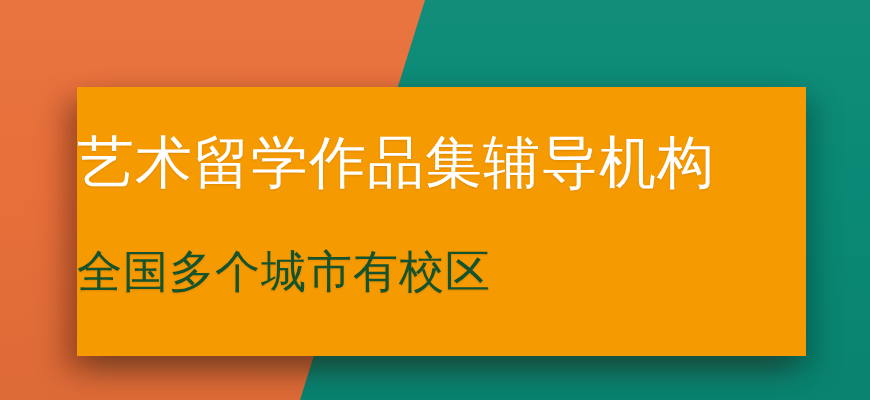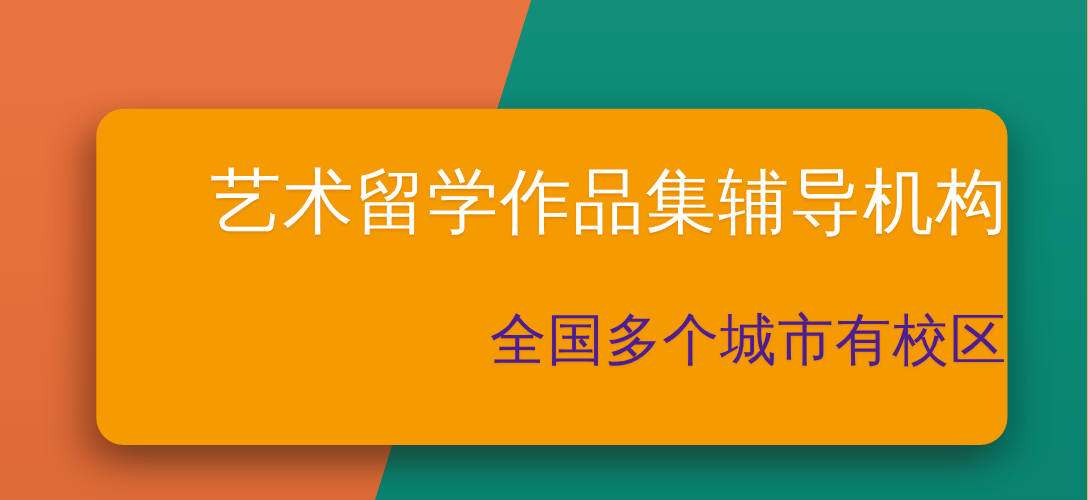--- a/index.html
+++ b/index.html
@@ -58,38 +58,37 @@
     left: 77px;
     top: 87px;
     width: 729px;
     height: 269px;
     background: #f59a00;
     box-shadow: -14px 14px 26px rgba(60, 15, 0, 0.34),
                  10px 12px 26px rgba(0, 40, 30, 0.30);
     display: flex;
     flex-direction: column;
     justify-content: flex-start;
-    align-items: flex-end;
+    align-items: flex-start;
     box-sizing: border-box;
-    border-radius: 22px;
   }
 
   .headline {
     color: #ffffff;
     font-size: 57px;
     line-height: 1;
     font-weight: 400;
     letter-spacing: 1px;
     white-space: nowrap;
     margin-top: 47px;
     text-shadow: 0 1px 2px rgba(120, 60, 0, 0.18);
   }
 
   .subheadline {
-    color: #4c1d95;
+    color: #14532d;
     font-size: 45px;
     line-height: 1;
     font-weight: 400;
     letter-spacing: 1px;
     white-space: nowrap;
     margin-top: 58px;
     text-shadow: 0 1px 2px rgba(120, 60, 0, 0.18);
   }
 </style>
 </head>

